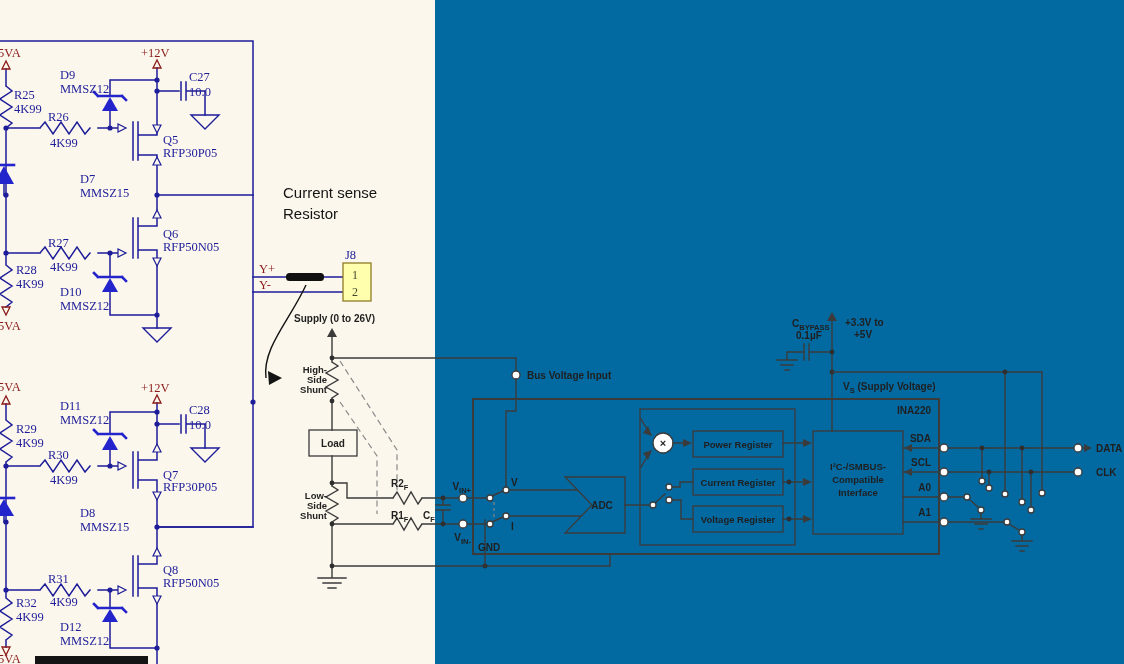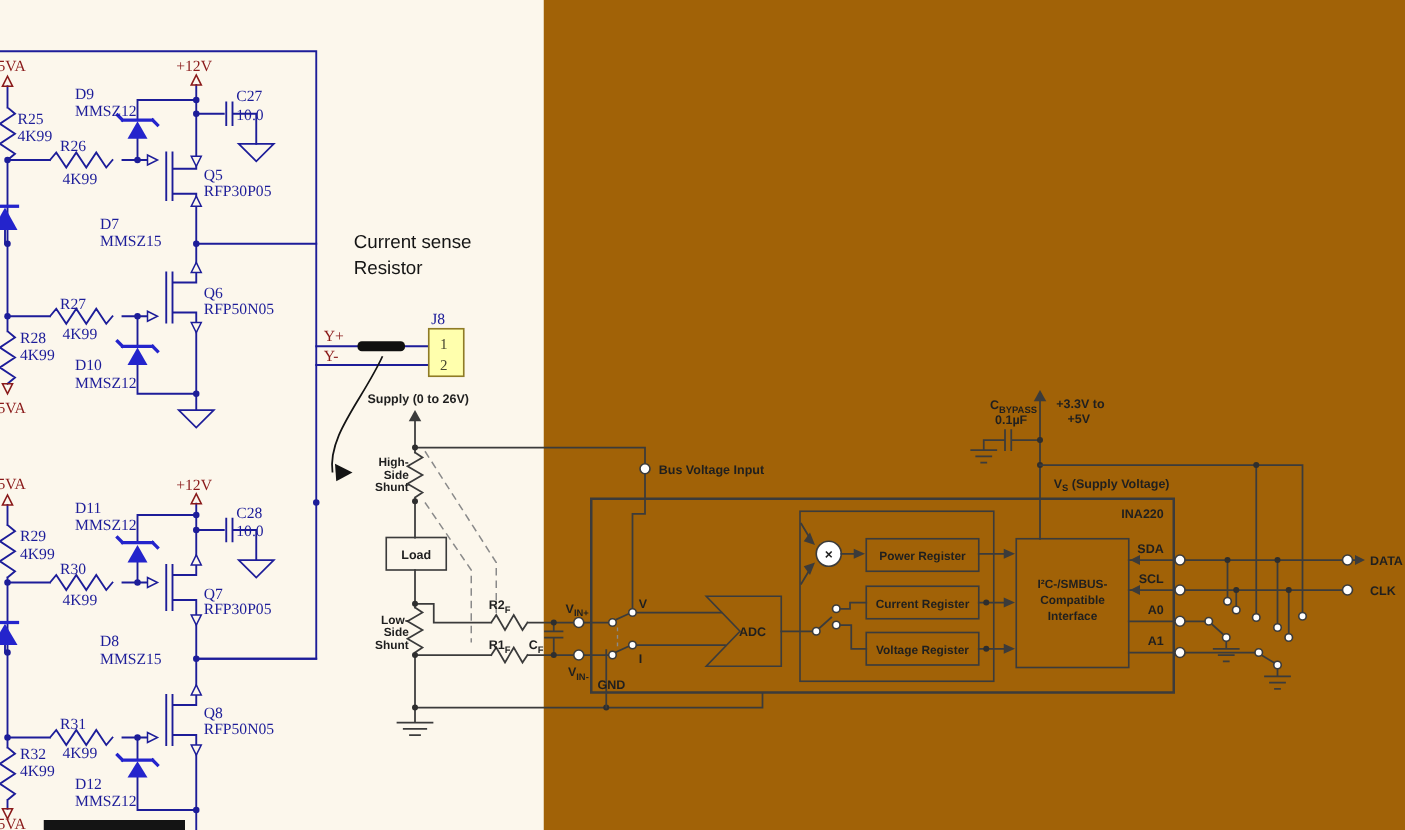--- a/index.html
+++ b/index.html
@@ -1,16 +1,16 @@
 <!DOCTYPE html>
 <html><head>
 <meta charset="utf-8">
 <style>
   html,body{margin:0;padding:0;background:#fff}
-  #stage{position:relative;width:1124px;height:664px;background:#a16207;overflow:hidden;font-family:"Liberation Sans",sans-serif}
+  #stage{position:relative;width:1124px;height:664px;background:#0369a1;overflow:hidden;font-family:"Liberation Sans",sans-serif}
   .cream{position:absolute;left:0;top:0;width:435px;height:664px;background:#fcf7ec}
   svg{position:absolute;left:0;top:0}
   
   .w{stroke:#1d1d99;stroke-width:1.5;fill:none;stroke-linecap:square}
   .wd{fill:#1d1d99;stroke:none}
   .dio{fill:#2424cc;stroke:none}
   .diol{stroke:#2424cc;stroke-width:2.6;fill:none;stroke-linecap:square}
   .gt{stroke:#1d1d99;stroke-width:1.2;fill:#fcf7ec}
   .mt{stroke:#8a1a1a;stroke-width:1.3;fill:none}
   .gndt{stroke:#1d1d99;stroke-width:1.4;fill:none}

